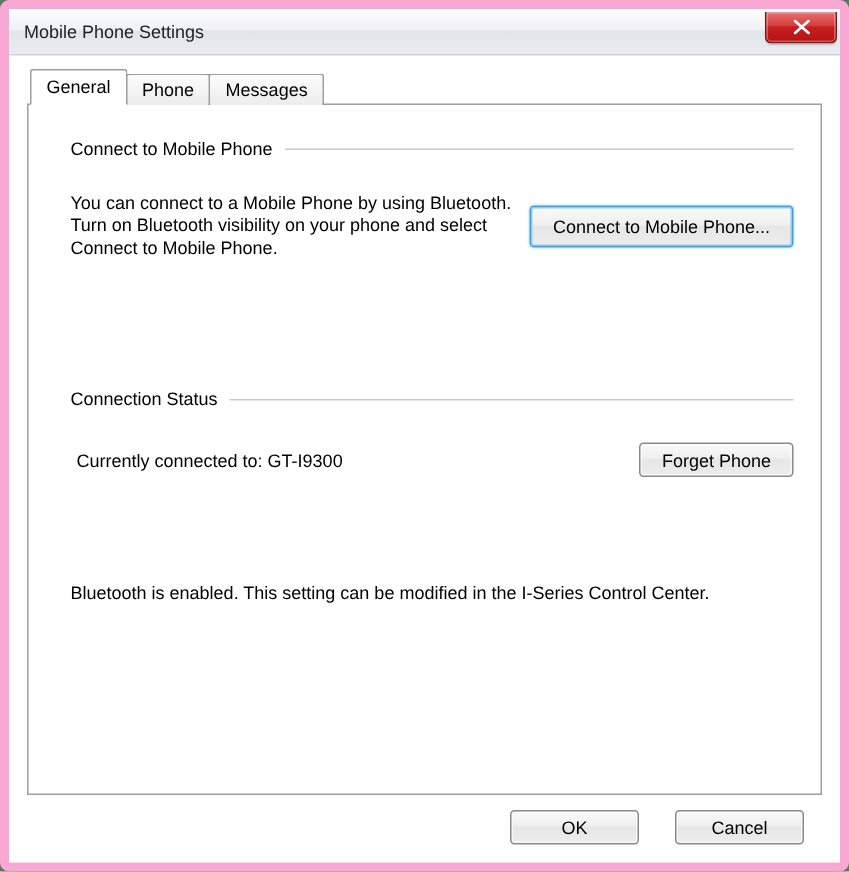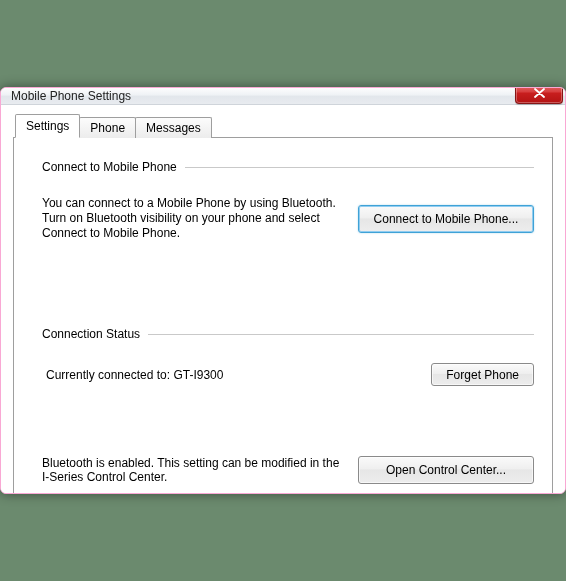--- a/index.html
+++ b/index.html
@@ -7,23 +7,23 @@
     background:#6b8a6e;
     font-family:"Segoe UI",Tahoma,Arial,sans-serif;
     font-size:12px;
     color:#000;
     display:flex;
     align-items:center;
     justify-content:center;
   }
   .window{
     width:566px;
-    height:407px;
-    background:#fff;
-    border:1px solid #f9a8d4;
+    height:581px;
+    background:#fff;
+    border:6px solid #f9a8d4;
     box-shadow:0 0 12px rgba(0,0,0,.45);
     border-radius:6px;
     display:flex;
     flex-direction:column;
     overflow:hidden;
     box-sizing:border-box;
   }
   .titlebar{
     height:30px;
     background:linear-gradient(to bottom,#fdfdfd 0%,#eef1f5 45%,#e2e6eb 50%,#e8ebef 100%);
@@ -186,21 +186,21 @@
         <svg width="11" height="10" viewBox="0 0 11 10">
           <path d="M1 1 L10 9 M10 1 L1 9" stroke="#fff" stroke-width="1.8" stroke-linecap="round"></path>
         </svg>
       </div>
     </div>
   </div>
 
   <div class="content">
 
     <div class="tabs">
-      <div class="tab active">Settings</div>
+      <div class="tab active">General</div>
       <div class="tab">Phone</div>
       <div class="tab">Messages</div>
     </div>
 
     <div class="tab-panel">
 
       <div class="groupbox">
         <div class="group-header">
           <span class="label">Connect to Mobile Phone</span>
           <span class="line"></span>
@@ -221,21 +221,20 @@
         <div class="row">
           <div class="status-lines">
             <div>Currently connected to: GT-I9300</div>
           </div>
           <button class="btn small">Forget Phone</button>
         </div>
       </div>
 
       <div class="bottom-row">
         <div class="text" style="flex:1; padding-right:12px">Bluetooth is enabled. This setting can be modified in the I-Series Control Center.</div>
-        <button class="btn">Open Control Center...</button>
       </div>
 
     </div>
 
     <div class="dialog-buttons">
       <button class="btn small" style="min-width:86px">OK</button>
       <button class="btn small" style="min-width:86px">Cancel</button>
     </div>
 
   </div>

